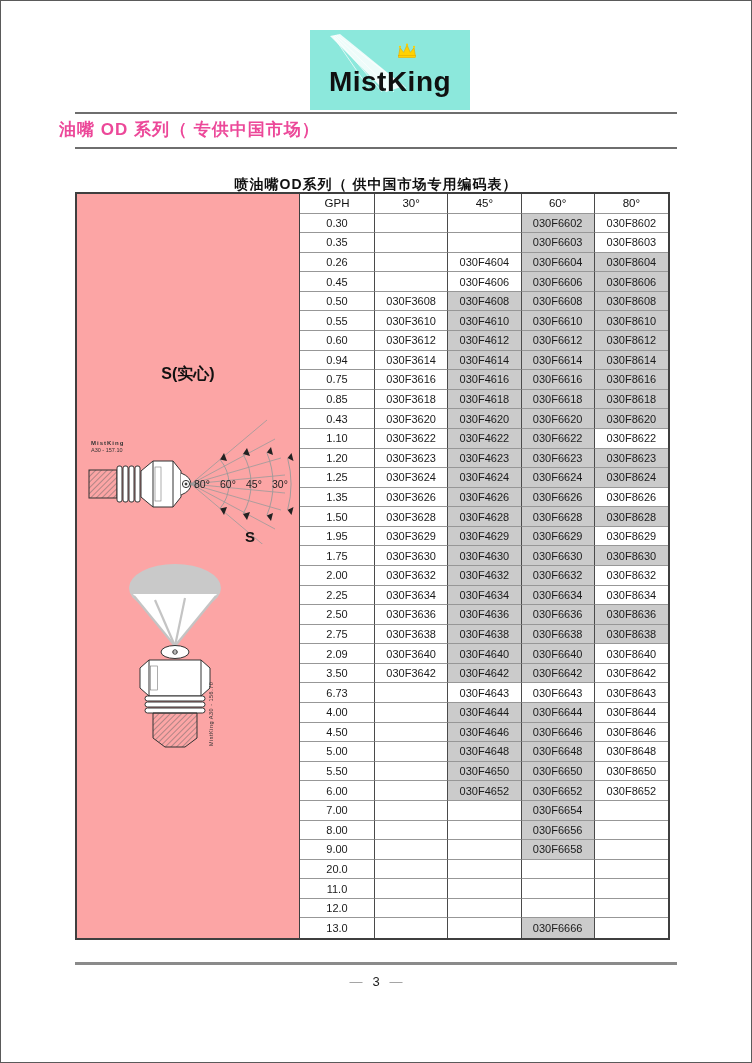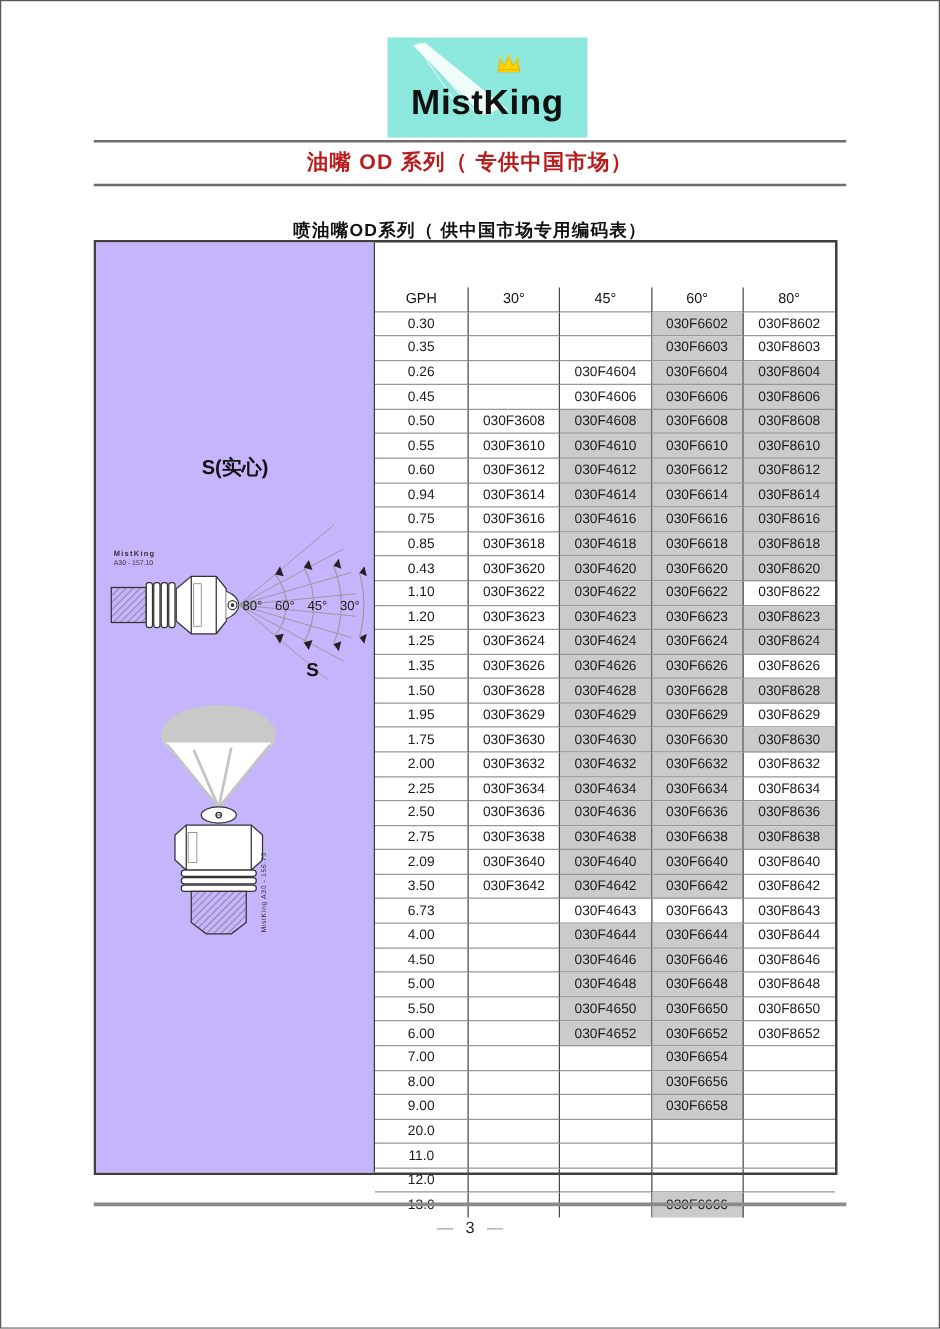--- a/index.html
+++ b/index.html
@@ -13,39 +13,39 @@
   .logo-text{position:absolute;left:0;right:0;bottom:12px;text-align:center;
              font-weight:bold;font-size:28px;color:#101010;letter-spacing:.5px;}
   .crown{position:absolute;left:84px;top:13px;width:26px;height:15px;}
   .spray{position:absolute;left:0;top:0;width:160px;height:80px;}
 
   
   .rule{position:absolute;left:75px;width:602px;}
   .rule-top{top:112px;height:2px;background:#6e6e6e;}
   .rule-mid{top:147px;height:2px;background:#6e6e6e;}
   .rule-bottom{top:962px;height:3px;background:#8a8a8a;}
-  .doc-title{position:absolute;left:75px;width:602px;top:118px;text-align:center;
-             font-size:17px;font-weight:bold;color:#b91c1c;letter-spacing:1px;}
+  .doc-title{position:absolute;left:59px;width:602px;top:118px;
+             font-size:17px;font-weight:bold;color:#ec4899;letter-spacing:1px;}
   .doc-subtitle{position:absolute;left:75px;width:602px;top:176px;text-align:center;
              font-size:14px;font-weight:bold;color:#111;letter-spacing:1px;}
 
   
   .content{position:absolute;left:75px;top:192px;width:595px;height:748px;
            border:2px solid #3f3f3f;box-sizing:border-box;display:flex;}
   .diagram-panel{width:222px;flex:0 0 222px;border-right:1px solid #3f3f3f;
-                 position:relative;background:#c4b5fd;}
+                 position:relative;background:#fca5a5;}
   .label-solid{position:absolute;left:0;width:222px;top:170px;text-align:center;
                font-size:16px;font-weight:bold;color:#111;}
   .label-s{position:absolute;left:168px;top:334px;font-size:15px;font-weight:bold;color:#111;}
   .dia1{position:absolute;left:0;top:215px;}
   .dia2{position:absolute;left:0;top:352px;}
 
   
   .tbl{flex:1;display:grid;grid-template-columns:75px 1fr 1fr 1fr 1fr;
-       grid-auto-rows:19.579px;margin-top:36px;}
+       grid-auto-rows:19.579px;}
   .cell{border-right:1px solid #4a4a4a;border-bottom:1px solid #979797;
         display:flex;align-items:center;justify-content:center;
         font-size:11px;color:#1a1a1a;overflow:hidden;}
   .cell.c4{border-right:none;}
   .cell.lastrow{border-bottom:none;}
   .cell.gray{background:#cbcbcb;}
   .cell.hdr{font-size:11.5px;color:#111;}
 
   
   .footer{position:absolute;left:0;width:752px;top:974px;text-align:center;font-size:13px;color:#222;}

